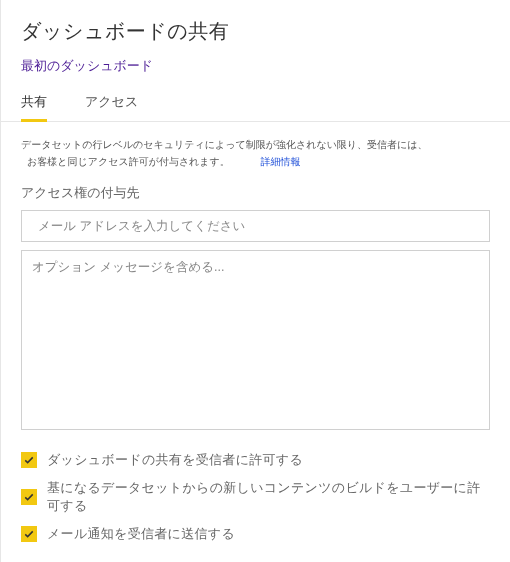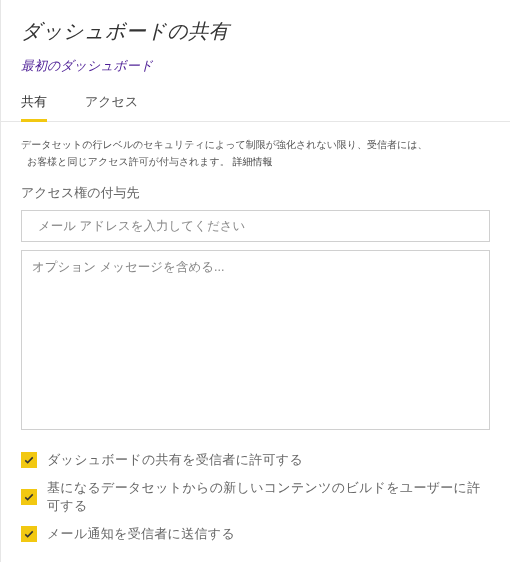--- a/index.html
+++ b/index.html
@@ -10,21 +10,20 @@
     height: 562px;
     overflow: hidden;
   }
   .panel {
     border-left: 1px solid #e6e6e6;
     height: 100%;
     padding: 0;
   }
   .header {
     padding: 18px 20px 8px 20px;
-    font-style: italic;
   }
   .title {
     font-size: 20px;
     font-weight: 400;
     color: #333;
     letter-spacing: 0.5px;
   }
   .subtitle {
     font-size: 13px;
     color: #4c1d95;
@@ -59,23 +58,24 @@
   .info {
     font-size: 10px;
     color: #555;
     line-height: 1.7;
   }
   .info .line2 {
     display: block;
     padding-left: 6px;
   }
   .learn-more {
-    color: #404040;
+    color: #1d4ed8;
     text-decoration: none;
     cursor: pointer;
+    margin-left: 28px;
   }
   .field-label {
     font-size: 13px;
     color: #666;
     margin-top: 14px;
   }
   .email-input {
     width: 100%;
     margin-top: 8px;
     border: 1px solid #d0d0d0;

